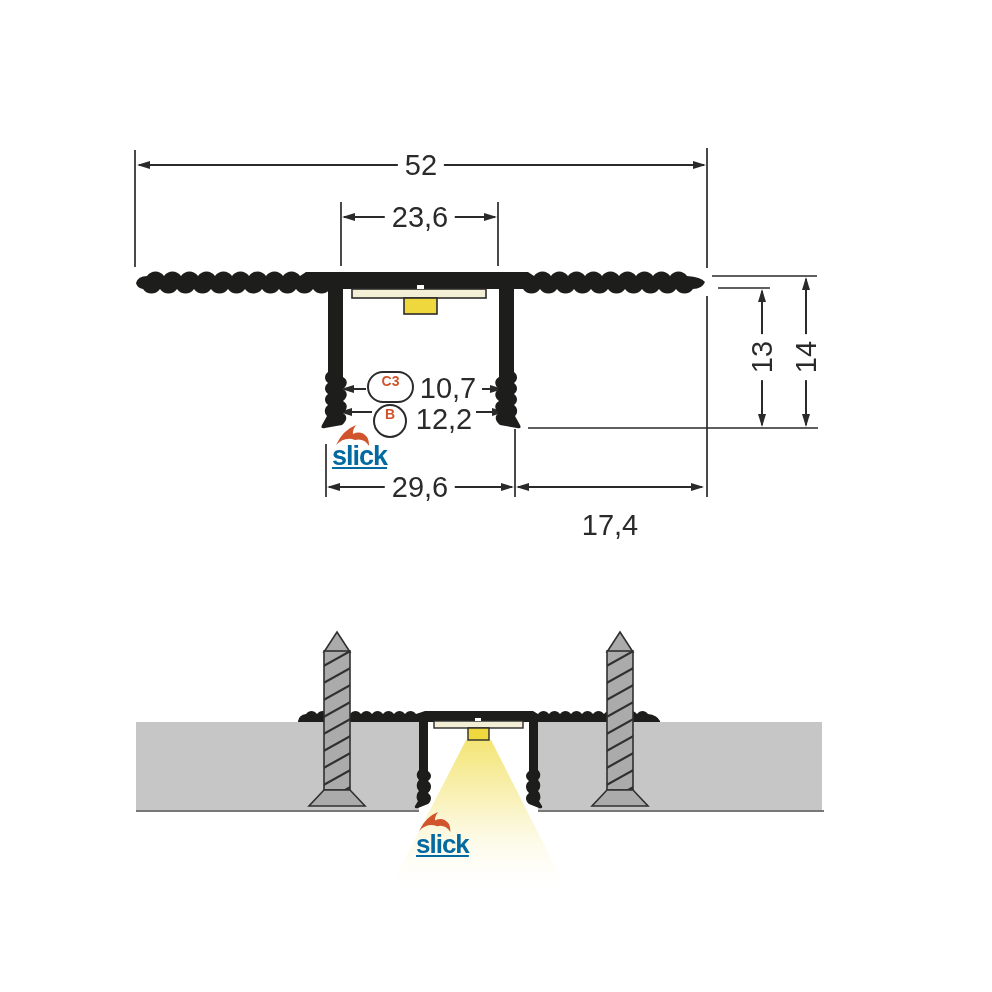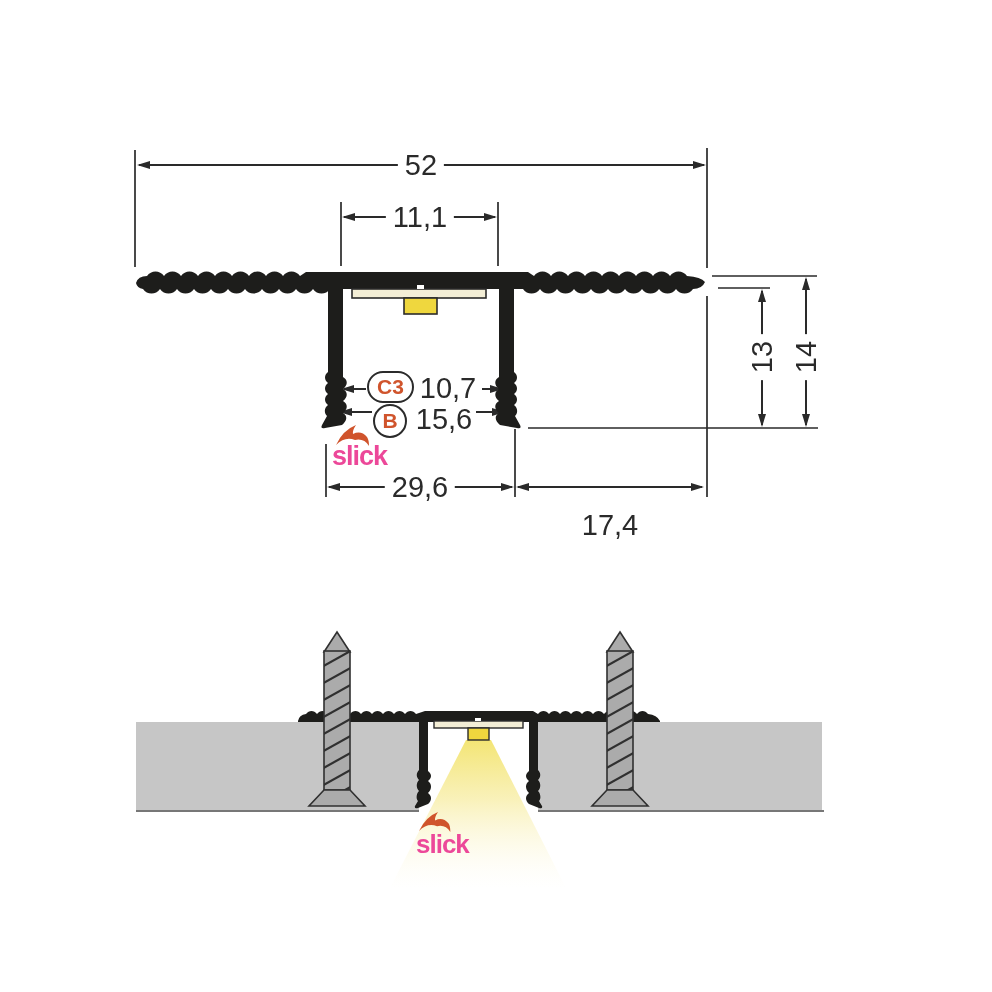--- a/index.html
+++ b/index.html
@@ -5,26 +5,26 @@
   html,body{margin:0;padding:0;background:#fff;}
   .canvas{position:relative;width:856px;height:992px;background:#ffffff;overflow:hidden;
           font-family:"Liberation Sans",sans-serif;}
   svg{position:absolute;left:0;top:0;}
   .dim{position:absolute;font-size:29px;line-height:1;color:#2a2a2a;background:#fff;
        padding:0 7px;transform:translate(-50%,-50%);white-space:nowrap;
        font-family:"Liberation Sans",sans-serif;}
   .dim.vert{transform:translate(-50%,-50%) rotate(-90deg);}
   .dim.nobg{background:transparent;padding:0;}
   .badge{position:absolute;background:#fff;border:2.5px solid #2b2b2b;color:#d0542c;
-         font-weight:bold;font-size:21px;display:flex;align-items:center;justify-content:center;
+         font-weight:bold;font-size:14px;display:flex;justify-content:center;
          box-sizing:border-box;font-family:"Liberation Sans",sans-serif;}
   .badge.oval{left:367px;top:371px;width:47px;height:32px;border-radius:16px;}
   .badge.circle{left:373px;top:404px;width:34px;height:34px;border-radius:50%;}
-  .logo{position:absolute;font-weight:bold;color:#ec4899;letter-spacing:-1px;
-        font-family:"Liberation Sans",sans-serif;}
+  .logo{position:absolute;font-weight:bold;color:#0369a1;letter-spacing:-1px;
+        font-family:"Liberation Sans",sans-serif;text-decoration:underline;}
   .logo.top{left:332px;top:441px;font-size:27px;}
   .logo.bottom{left:416px;top:829px;font-size:26px;}
 </style>
 </head>
 <body>
 
 <div class="canvas">
 
 <svg width="992" height="992" viewBox="0 0 992 992">
   <defs>
@@ -169,31 +169,31 @@
         <line x1="603" y1="804" x2="637" y2="785"></line>
       </g>
       <polygon points="607,790 633,790 648,806 592,806"></polygon>
     </g>
 
     <path fill="#d0542c" transform="translate(419,811) scale(0.95)" d="M0 21 Q7 6 20 1 Q16 7 17 10 Q25 6 31 13 Q33 16 33 22 Q28 14 19 16 Q9 12 0 21 Z"></path>
   </g>
 </svg>
 
 <div class="dim" style="left:421px;top:165px;">52</div>
-<div class="dim" style="left:420px;top:217px;">11,1</div>
+<div class="dim" style="left:420px;top:217px;">23,6</div>
 
 <div class="badge oval">
   <span>C3</span>
 </div>
 <div class="dim nobg" style="left:448px;top:388px;">10,7</div>
 
 <div class="badge circle">
   <span>B</span>
 </div>
-<div class="dim nobg" style="left:444px;top:419px;">15,6</div>
+<div class="dim nobg" style="left:444px;top:419px;">12,2</div>
 
 <div class="dim" style="left:420px;top:487px;">29,6</div>
 <div class="dim" style="left:610px;top:487px;margin-top:38px;">17,4</div>
 
 <div class="dim vert" style="left:762px;top:357px;">13</div>
 <div class="dim vert" style="left:806px;top:357px;">14</div>
 
 <div class="logo top">slick</div>
 <div class="logo bottom">slick</div>
 

